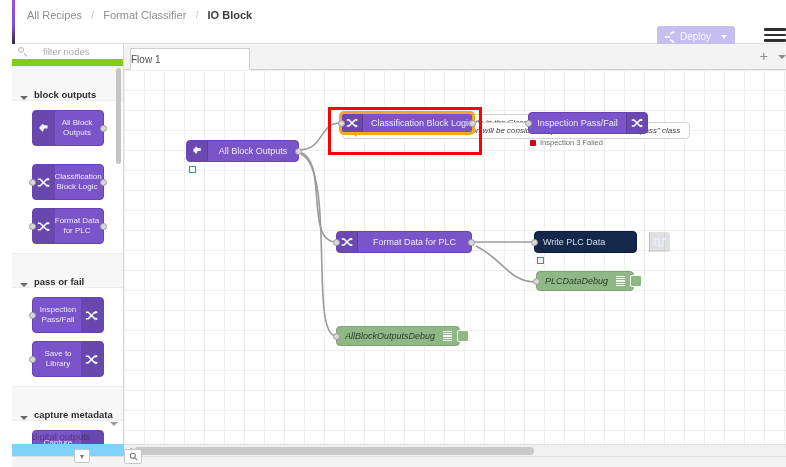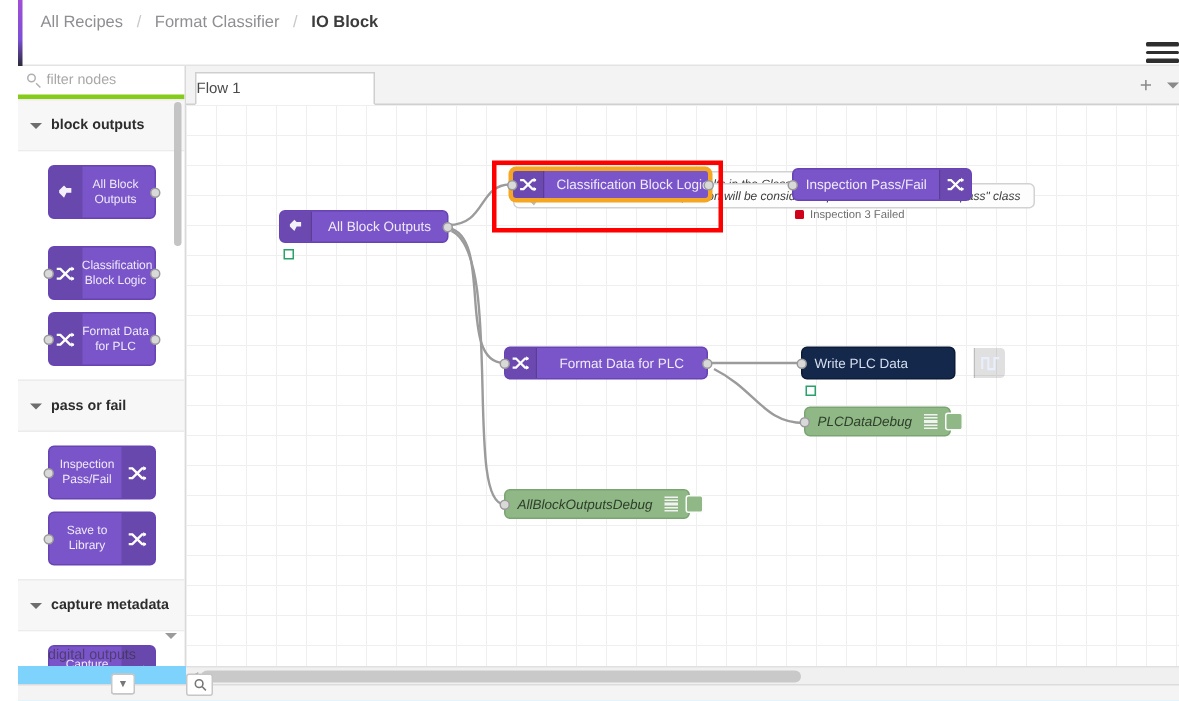--- a/index.html
+++ b/index.html
@@ -49,40 +49,40 @@
     display:flex; flex-direction:column; justify-content:center; gap:3px;
   }
   .hamburger span { display:block; height:2.5px; background:#2e2e2e; border-radius:1px; }
 
   
   .palette {
     position:absolute; left:0; top:44px; width:112px; height:400px;
     background:#fff; border-right:1px solid #d9d9d9; overflow:hidden;
   }
   .filter-row {
-    height:22px; border-bottom:3px solid #84cc16;
-    display:flex; align-items:center; padding:0 6px; gap:4px;
+    height:22px; border-bottom:7px solid #84cc16;
+    display:flex; align-items:center; padding:0 6px; gap:16px;
   }
   .search-glyph { width:9px;height:9px; position:relative; flex:none; }
   .search-glyph i {
     position:absolute; left:0; top:0; width:6px;height:6px;border-radius:50%;
     border:1.2px solid #b0b0b0;
   }
   .search-glyph b {
     position:absolute; left:5.5px; top:5.5px; width:4px;height:1.2px;
     background:#b0b0b0; transform:rotate(45deg); transform-origin:left center;
   }
   .filter-input {
     border:0; outline:0; font-size:9.5px; color:#9a9a9a;
     font-family:"Liberation Sans",sans-serif; background:transparent; width:90px;
   }
   .filter-input::placeholder { color:#a8a8a8; }
 
   .cat-header {
-    height:35px; display:flex; align-items:center; gap:6px;
+    height:35px; display:flex; align-items:flex-end; gap:6px;
     padding-left:8px; background:#f7f7f7; border-bottom:1px solid #ececec;
     border-top:1px solid #ececec;
   }
   .chev {
     width:0;height:0;border-left:4px solid transparent;border-right:4px solid transparent;
     border-top:4.5px solid #6d6d6d;
   }
   .cat-title { font-size:9.5px; font-weight:bold; color:#2d2d2d; }
   .cat-body { padding:9px 0 9px 0; display:flex; flex-direction:column; align-items:center; gap:8px; background:#fff;}
 
@@ -242,20 +242,29 @@
   <div class="header">
     <div class="header-accent"></div>
     <div class="breadcrumb">
       <span class="crumb">All Recipes</span>
       <span class="sep">/</span>
       <span class="crumb">Format Classifier</span>
       <span class="sep">/</span>
       <span class="crumb active">IO Block</span>
     </div>
 
+    <div class="deploy-btn">
+      <span class="deploy-icon">
+        <i class="dl d1"></i>
+          <i class="dl d2"></i>
+          <i class="dl d3"></i>
+      </span>
+      <span class="deploy-label">Deploy</span>
+      <span class="deploy-caret"></span>
+    </div>
 
     <div class="hamburger">
       <span></span>
         <span></span>
         <span></span>
     </div>
   </div>
 
   <div class="palette">
     <div class="filter-row">

